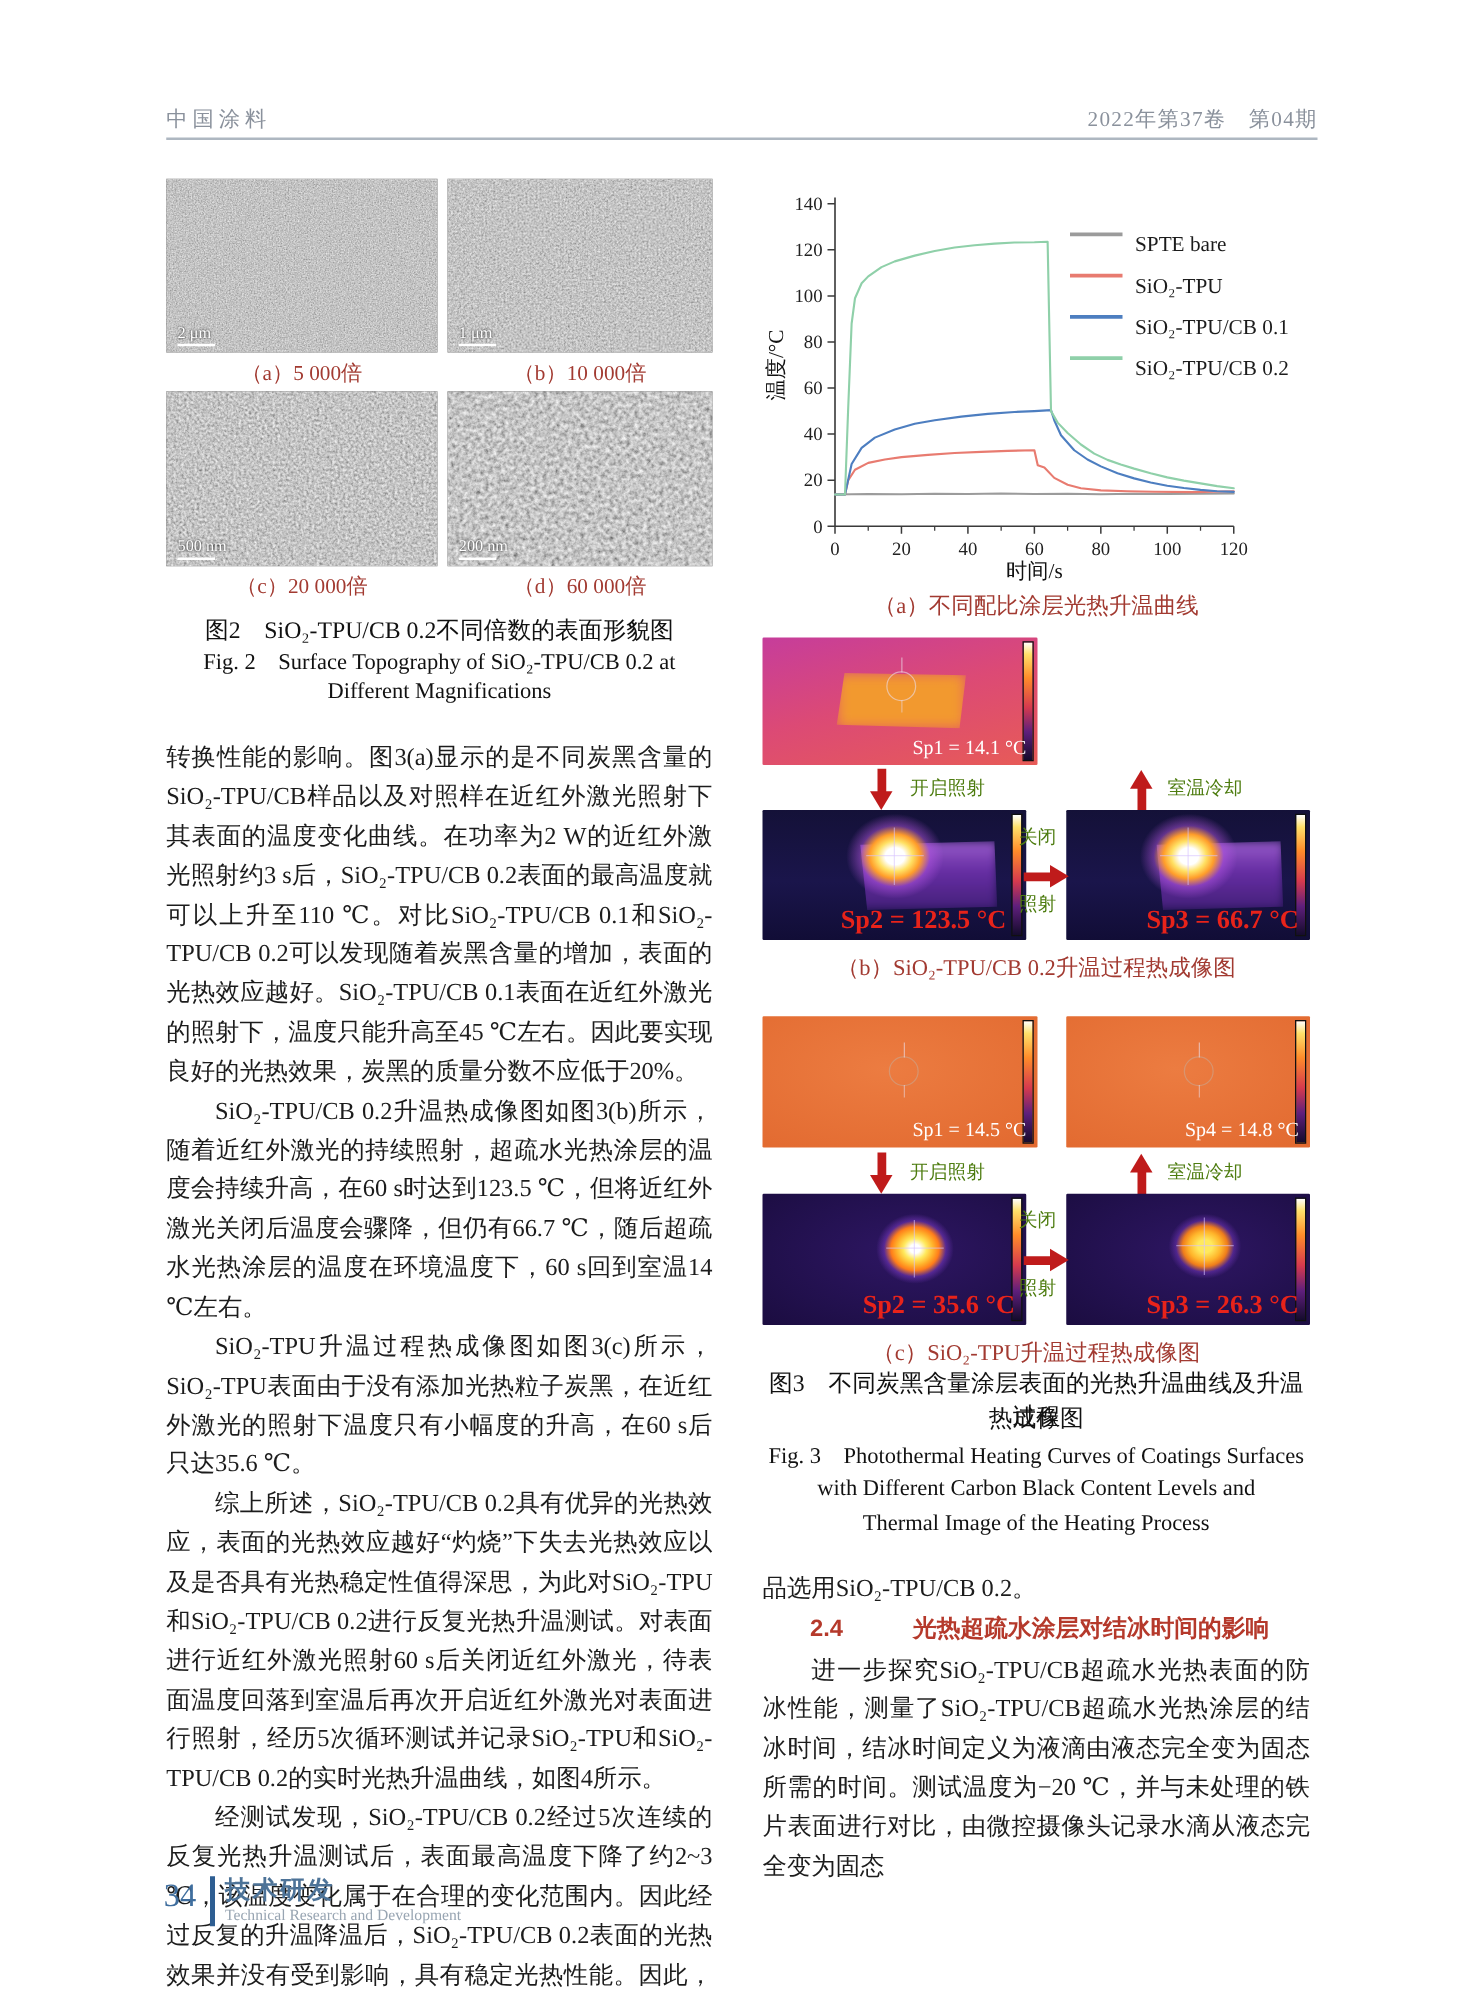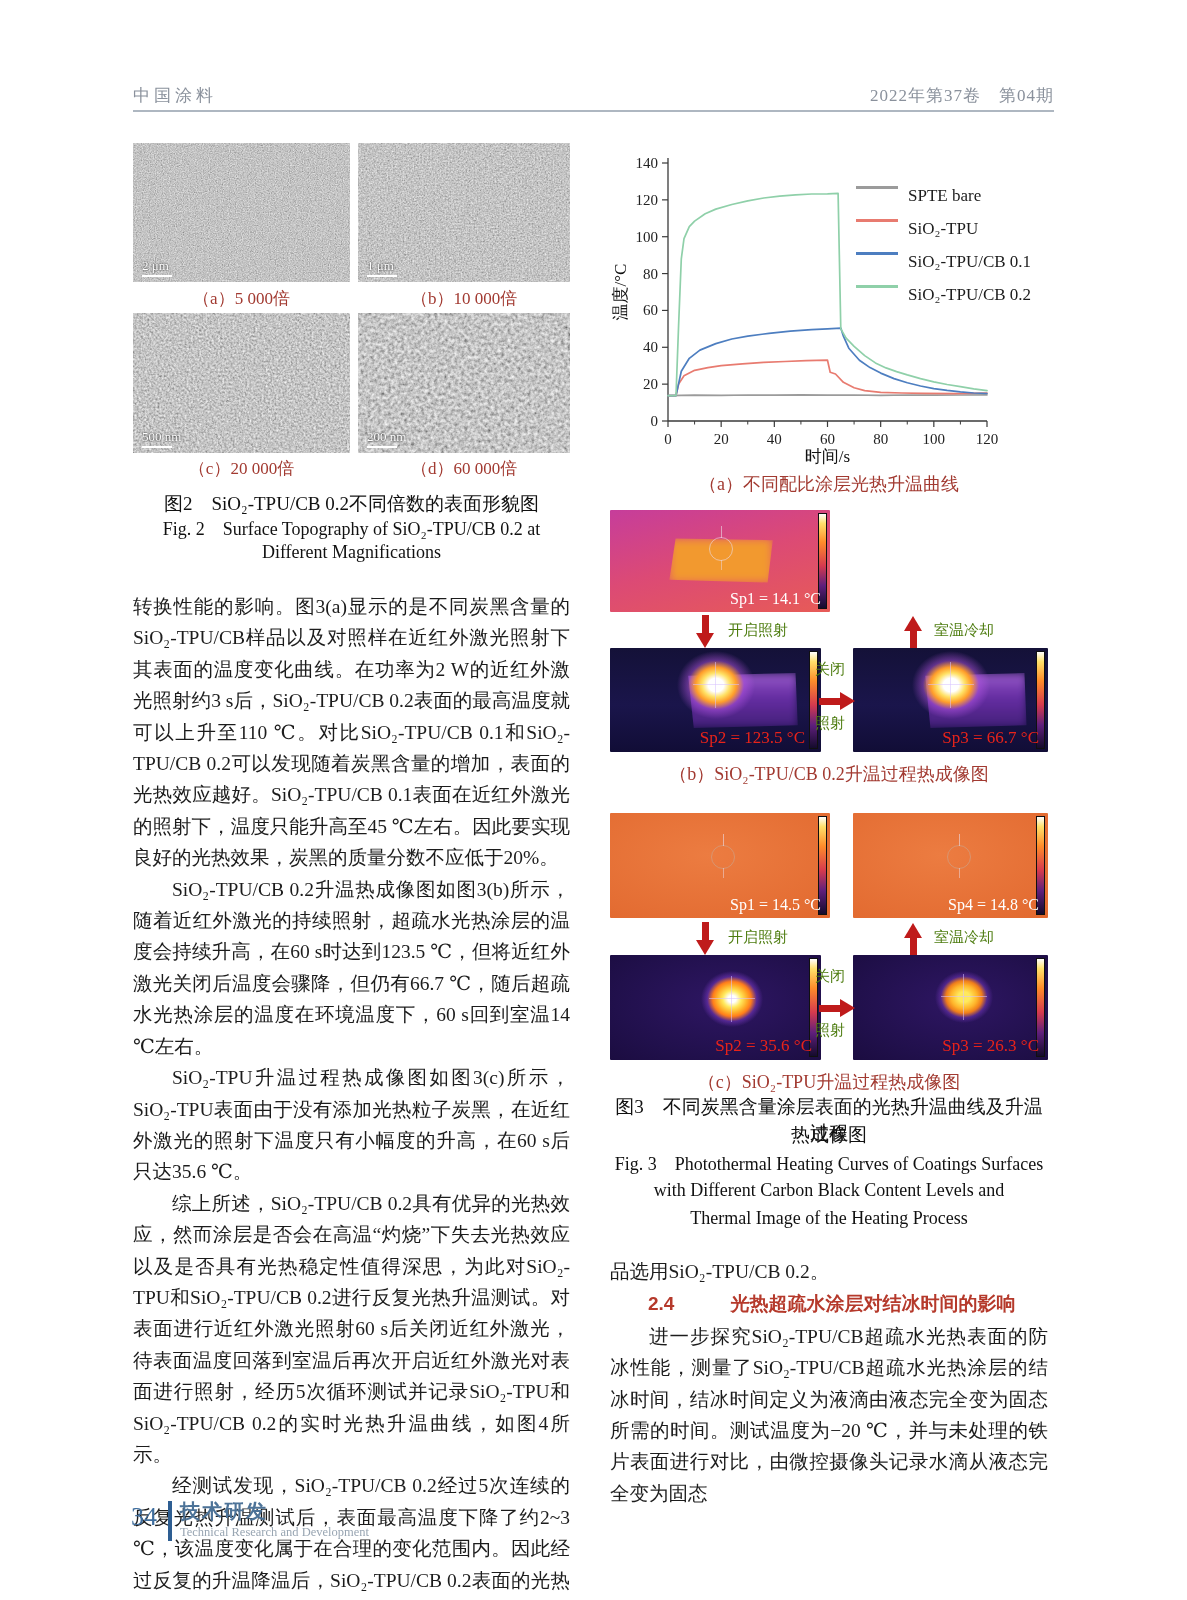--- a/index.html
+++ b/index.html
@@ -64,21 +64,21 @@
         background:radial-gradient(closest-side,#ffffff 0 13%,#ffe95d 30%,#ffb02a 48%,#ff7d1a 62%,rgba(150,70,230,.4) 80%,rgba(120,50,200,0) 100%)}
   .hotspot-dim{position:absolute;width:58px;height:52px;transform:translate(-50%,-50%);
         background:radial-gradient(closest-side,#ffe95d 0 20%,#ffb42a 45%,#ef7d1b 62%,rgba(150,70,230,.35) 80%,rgba(120,50,200,0) 100%)}
   .xhair{position:absolute;width:24px;height:24px;border:1px solid rgba(235,220,230,.6);border-radius:50%}
   .xhair::before{content:"";position:absolute;left:11px;top:-12px;width:1px;height:12px;background:rgba(235,220,230,.6)}
   .xhair::after{content:"";position:absolute;left:11px;bottom:-10px;width:1px;height:10px;background:rgba(235,220,230,.5)}
   .cross{position:absolute;width:46px;height:46px;transform:translate(-50%,-50%)}
   .cross::before{content:"";position:absolute;left:0;top:22px;width:46px;height:1px;background:rgba(215,195,255,.55)}
   .cross::after{content:"";position:absolute;left:22px;top:0;width:1px;height:46px;background:rgba(215,195,255,.55)}
   .sp{position:absolute;right:9px;bottom:4px;font-size:16px;color:#fff;white-space:nowrap}
-  .sp.hot{color:#e8231a;font-weight:normal;font-size:17px}
+  .sp.hot{color:#e8231a;font-weight:bold;font-size:21px}
 
   
   .ar-v{position:absolute;width:18px;height:34px}
   .ar-v .stem{position:absolute;left:6px;width:7px;height:20px;background:#bf1b1b}
   .ar-down .stem{top:0}
   .ar-down .head{position:absolute;top:18px;left:0;width:0;height:0;border-left:9px solid transparent;border-right:9px solid transparent;border-top:15px solid #bf1b1b}
   .ar-up .stem{bottom:0}
   .ar-up .head{position:absolute;bottom:18px;left:0;width:0;height:0;border-left:9px solid transparent;border-right:9px solid transparent;border-bottom:15px solid #bf1b1b}
   .ar-right{position:absolute;width:36px;height:18px}
   .ar-right .stem{position:absolute;left:0;top:6px;width:22px;height:7px;background:#bf1b1b}
@@ -179,21 +179,21 @@
 
     <div class="figcap figcap-zh" style="left:0;top:348px;width:437px">图2　SiO₂-TPU/CB 0.2不同倍数的表面形貌图</div>
     <div class="figcap figcap-en" style="left:0;top:374px;width:437px">Fig. 2　Surface Topography of SiO₂-TPU/CB 0.2 at</div>
     <div class="figcap figcap-en" style="left:0;top:399px;width:437px">Different Magnifications</div>
   </div>
 
   <div class="bodytext" style="left:133px;top:591px;width:437px">
     <p class="noind">转换性能的影响。图3(a)显示的是不同炭黑含量的SiO₂-TPU/CB样品以及对照样在近红外激光照射下其表面的温度变化曲线。在功率为2 W的近红外激光照射约3 s后，SiO₂-TPU/CB 0.2表面的最高温度就可以上升至110 ℃。对比SiO₂-TPU/CB 0.1和SiO₂-TPU/CB 0.2可以发现随着炭黑含量的增加，表面的光热效应越好。SiO₂-TPU/CB 0.1表面在近红外激光的照射下，温度只能升高至45 ℃左右。因此要实现良好的光热效果，炭黑的质量分数不应低于20%。</p>
     <p>SiO₂-TPU/CB 0.2升温热成像图如图3(b)所示，随着近红外激光的持续照射，超疏水光热涂层的温度会持续升高，在60 s时达到123.5 ℃，但将近红外激光关闭后温度会骤降，但仍有66.7 ℃，随后超疏水光热涂层的温度在环境温度下，60 s回到室温14 ℃左右。</p>
     <p>SiO₂-TPU升温过程热成像图如图3(c)所示，SiO₂-TPU表面由于没有添加光热粒子炭黑，在近红外激光的照射下温度只有小幅度的升高，在60 s后只达35.6 ℃。</p>
-    <p>综上所述，SiO₂-TPU/CB 0.2具有优异的光热效应，然而涂层是否会在高温“灼烧”下失去光热效应以及是否具有光热稳定性值得深思，为此对SiO₂-TPU和SiO₂-TPU/CB 0.2进行反复光热升温测试。对表面进行近红外激光照射60 s后关闭近红外激光，待表面温度回落到室温后再次开启近红外激光对表面进行照射，经历5次循环测试并记录SiO₂-TPU和SiO₂-TPU/CB 0.2的实时光热升温曲线，如图4所示。</p>
+    <p>综上所述，SiO₂-TPU/CB 0.2具有优异的光热效应，表面的光热效应越好“灼烧”下失去光热效应以及是否具有光热稳定性值得深思，为此对SiO₂-TPU和SiO₂-TPU/CB 0.2进行反复光热升温测试。对表面进行近红外激光照射60 s后关闭近红外激光，待表面温度回落到室温后再次开启近红外激光对表面进行照射，经历5次循环测试并记录SiO₂-TPU和SiO₂-TPU/CB 0.2的实时光热升温曲线，如图4所示。</p>
     <p>经测试发现，SiO₂-TPU/CB 0.2经过5次连续的反复光热升温测试后，表面最高温度下降了约2~3 ℃，该温度变化属于在合理的变化范围内。因此经过反复的升温降温后，SiO₂-TPU/CB 0.2表面的光热效果并没有受到影响，具有稳定光热性能。因此，接下来测试样</p>
   </div>
 
   <div class="chart-block">
     <svg id="chart-svg" width="438" height="320" viewBox="0 0 438 320">
         <line x1="58" y1="275" x2="377" y2="275" stroke="#3a3a3a" stroke-width="1.3"></line>
         <line x1="58" y1="12" x2="58" y2="275" stroke="#3a3a3a" stroke-width="1.3"></line>
         <line x1="58" y1="275" x2="58" y2="281" stroke="#3a3a3a" stroke-width="1.2"></line>
         <text x="58" y="298" text-anchor="middle" class="tickl">0</text>
         <line x1="111.16666666666666" y1="275" x2="111.16666666666666" y2="281" stroke="#3a3a3a" stroke-width="1.2"></line>

